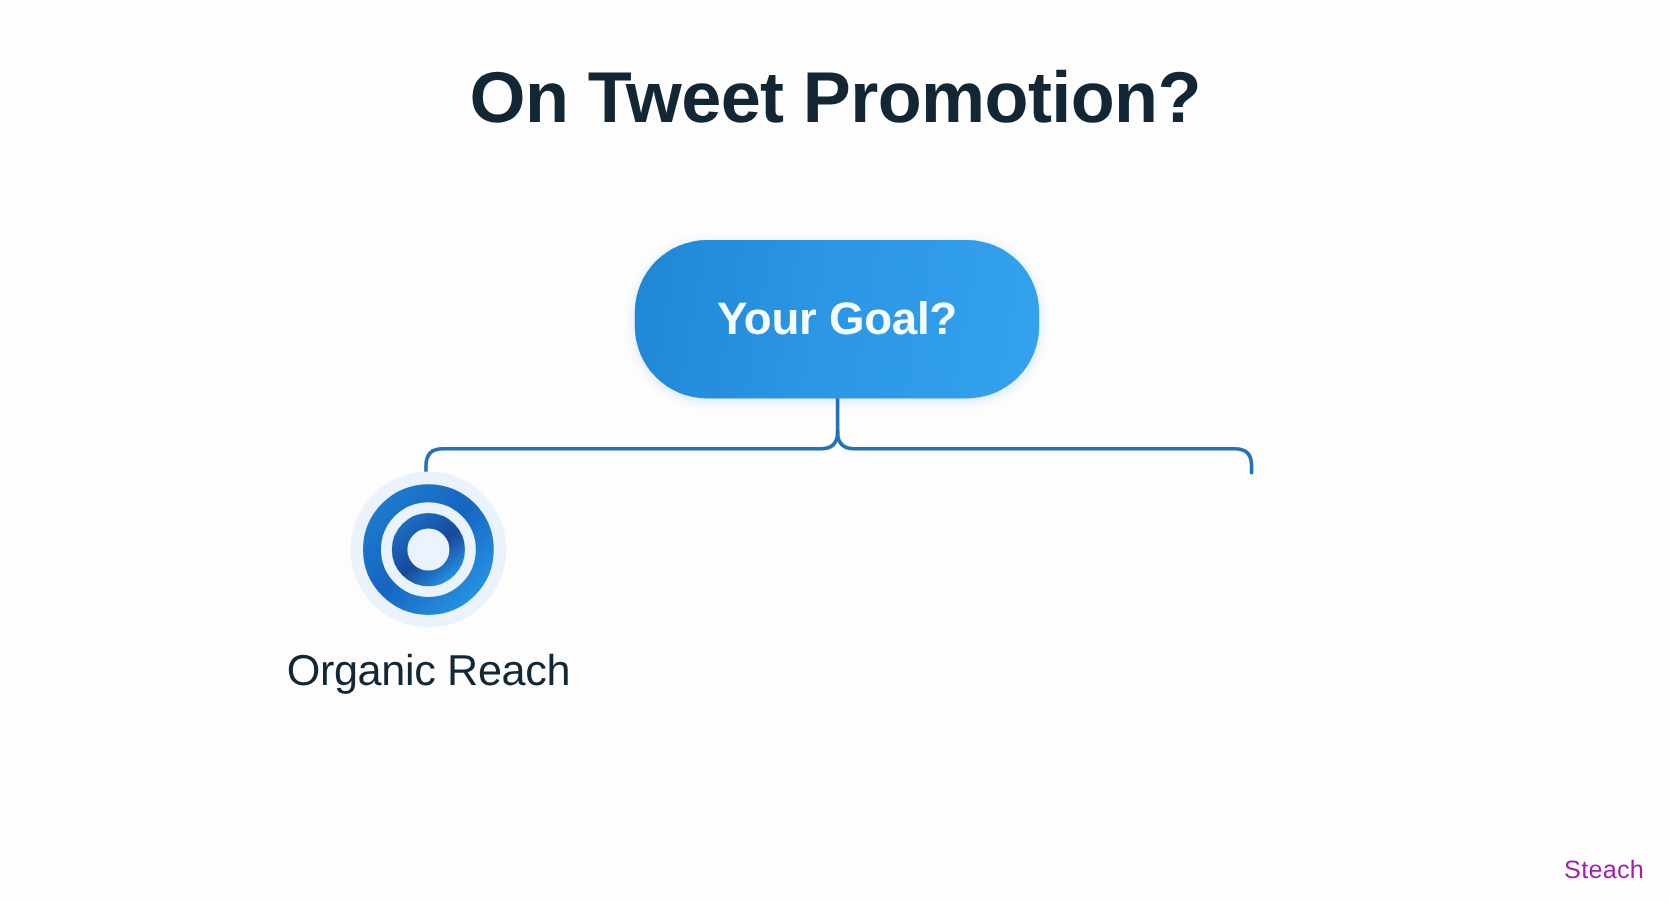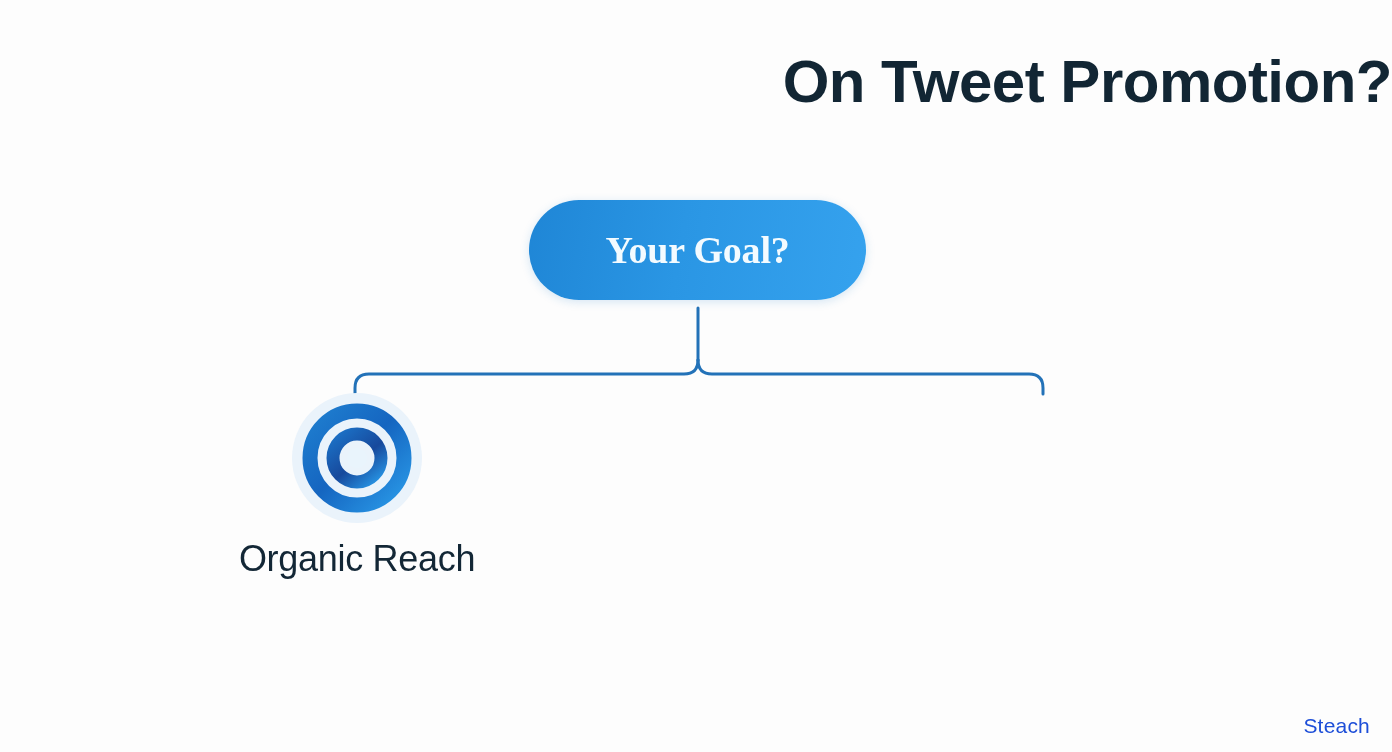--- a/index.html
+++ b/index.html
@@ -20,21 +20,21 @@
     inset: 0;
     background: #fdfdfd;
   }
 
   
   #title {
     position: absolute;
     left: 0;
     top: 50px;
     width: 1392px;
-    text-align: right;
+    text-align: center;
     font-size: 60px;
     font-weight: 700;
     letter-spacing: -0.5px;
     color: #122634;
     line-height: 1.08;
     white-space: nowrap;
   }
 
   
   #connector {
@@ -45,28 +45,27 @@
     height: 752px;
     pointer-events: none;
   }
 
   
   #root-node {
     position: absolute;
     left: 529px;
     top: 200px;
     width: 337px;
-    height: 100px;
+    height: 132px;
     border-radius: 60px;
     background: linear-gradient(100deg, #1f86d6 0%, #2a96e4 45%, #35a2ee 100%);
     box-shadow: 0 2px 10px rgba(30,120,200,0.18);
     display: flex;
     align-items: center;
     justify-content: center;
-    font-family: Liberation Serif, serif;
   }
   #root-node-label {
     font-size: 38px;
     font-weight: 600;
     color: #f4fbff;
     letter-spacing: -0.2px;
     white-space: nowrap;
   }
 
   
@@ -92,21 +91,21 @@
     letter-spacing: -0.3px;
     white-space: nowrap;
   }
 
   
   #watermark {
     position: absolute;
     right: 22px;
     bottom: 14px;
     font-size: 21px;
-    color: #1d4ed8;
+    color: #a21caf;
     letter-spacing: 0.2px;
   }
 </style>
 </head>
 <body>
 
 <div id="slide">
 
   <div id="title">On Tweet Promotion?</div>
 

